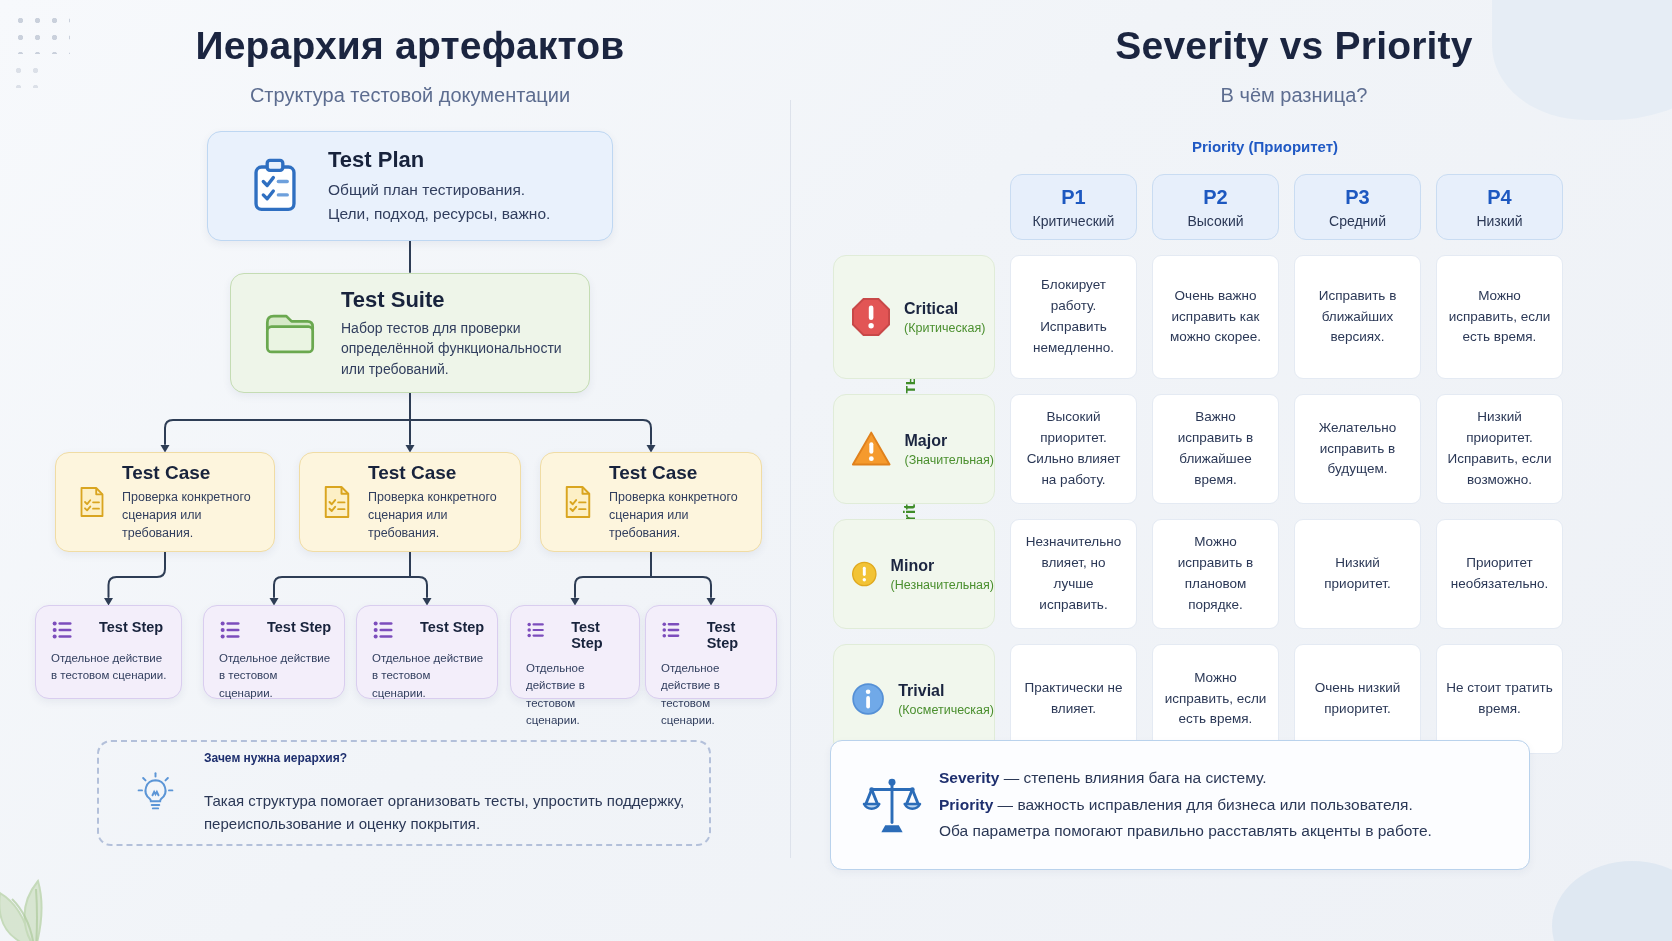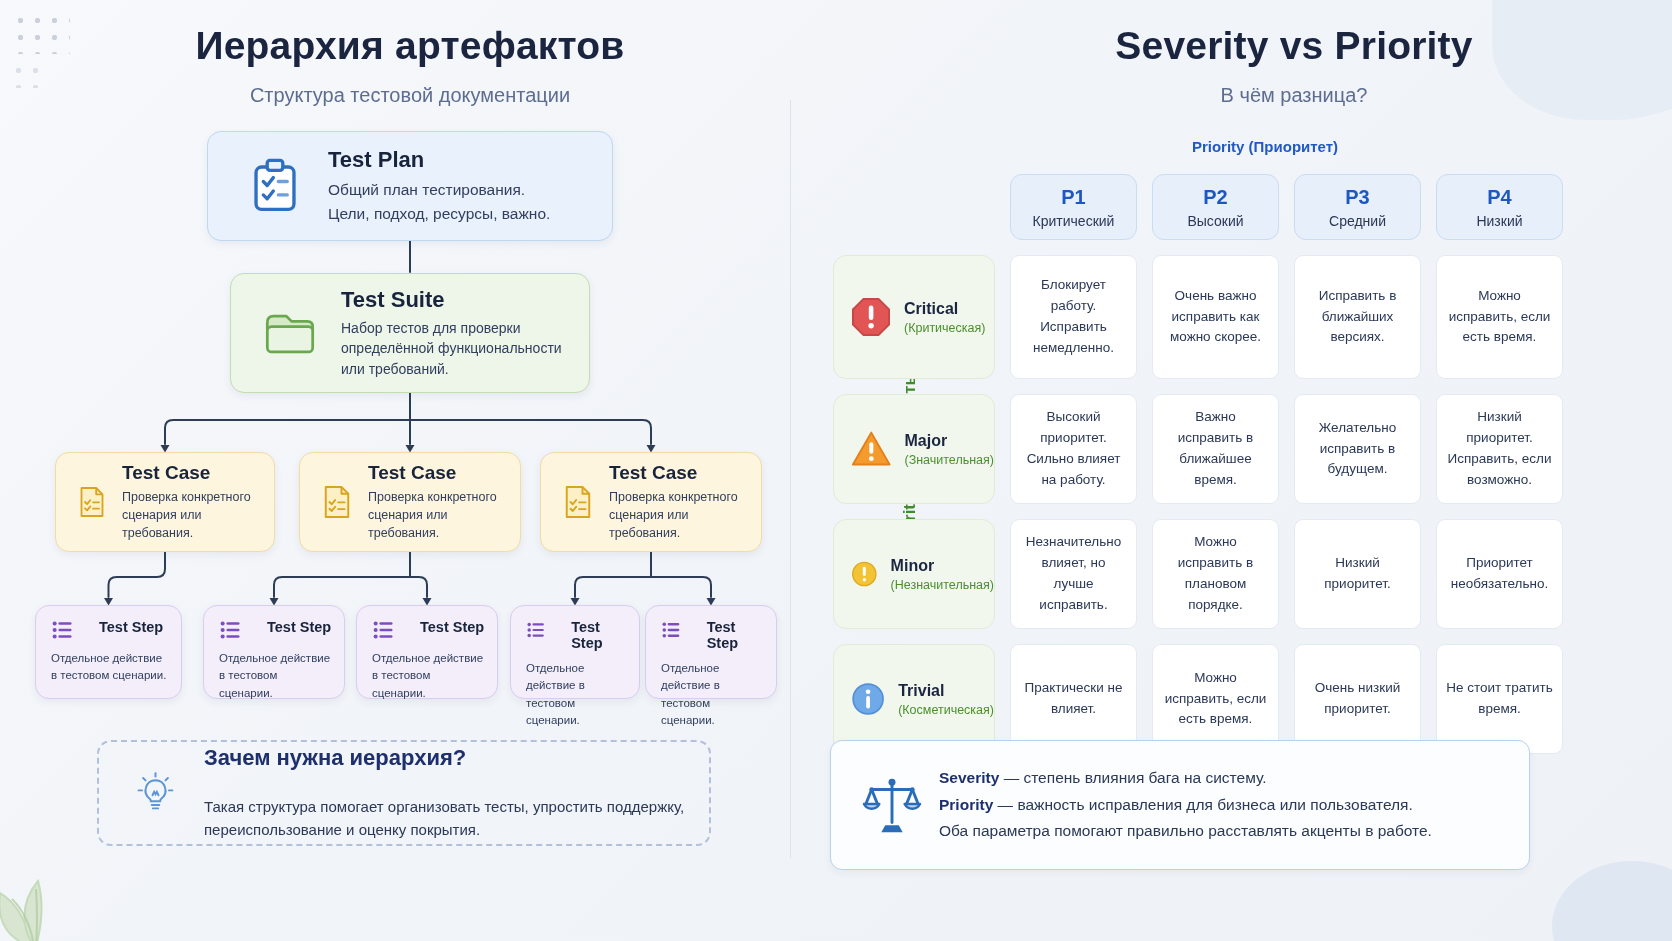--- a/index.html
+++ b/index.html
@@ -40,21 +40,21 @@
   .case .node-title{font-size:19px;margin-bottom:4px;}
   .case .node-desc{font-size:12.5px;line-height:1.45;width:152px;}
   .step{top:605px;height:94px;background:#f3eefa;border-color:#d9cdef;display:block;padding:13px 12px 0 15px;box-sizing:border-box;}
   .step1{left:35px;width:147px;} .step2{left:203px;width:142px;} .step3{left:356px;width:142px;}
   .step4{left:510px;width:130px;} .step5{left:645px;width:132px;}
   .step-head{display:flex;gap:26px;}
   .step .node-title{font-size:14.5px;}
   .step .node-desc{font-size:11.5px;line-height:1.5;margin-top:9px;}
 
   .note{position:absolute;left:97px;top:740px;width:614px;height:106px;border:2px dashed #b3c0da;border-radius:14px;display:flex;align-items:center;gap:26px;padding-left:34px;box-sizing:border-box;}
-  .note-title{font-size:22px;font-weight:700;color:#1e2f6e;margin-bottom:25px;}
+  .note-title{font-size:12px;font-weight:700;color:#1e2f6e;margin-bottom:25px;}
   .note-text{font-size:15px;line-height:1.5;color:#2b3856;width:505px;}
 
   
   .prio-label{position:absolute;left:1005px;top:138px;width:520px;text-align:center;font-size:15px;font-weight:700;color:#2059c4;}
   .sev-label{position:absolute;left:750px;top:455px;width:320px;text-align:center;font-size:17px;font-weight:700;color:#3f8c28;transform:rotate(-90deg);transform-origin:center;}
   .matrix{position:absolute;left:793px;top:174px;display:grid;grid-template-columns:162px 127px 127px 127px 127px;grid-template-rows:66px 124px 110px 110px 110px;gap:15px;margin-left:40px;}
   .corner{background:transparent;}
   .hcell{background:#e7effb;border:1px solid #c9dcf2;border-radius:12px;display:flex;flex-direction:column;align-items:center;justify-content:center;gap:4px;box-sizing:border-box;}
   .hcode{font-size:20px;font-weight:700;color:#1d58c0;}
   .hlabel{font-size:14px;color:#2b3856;}

